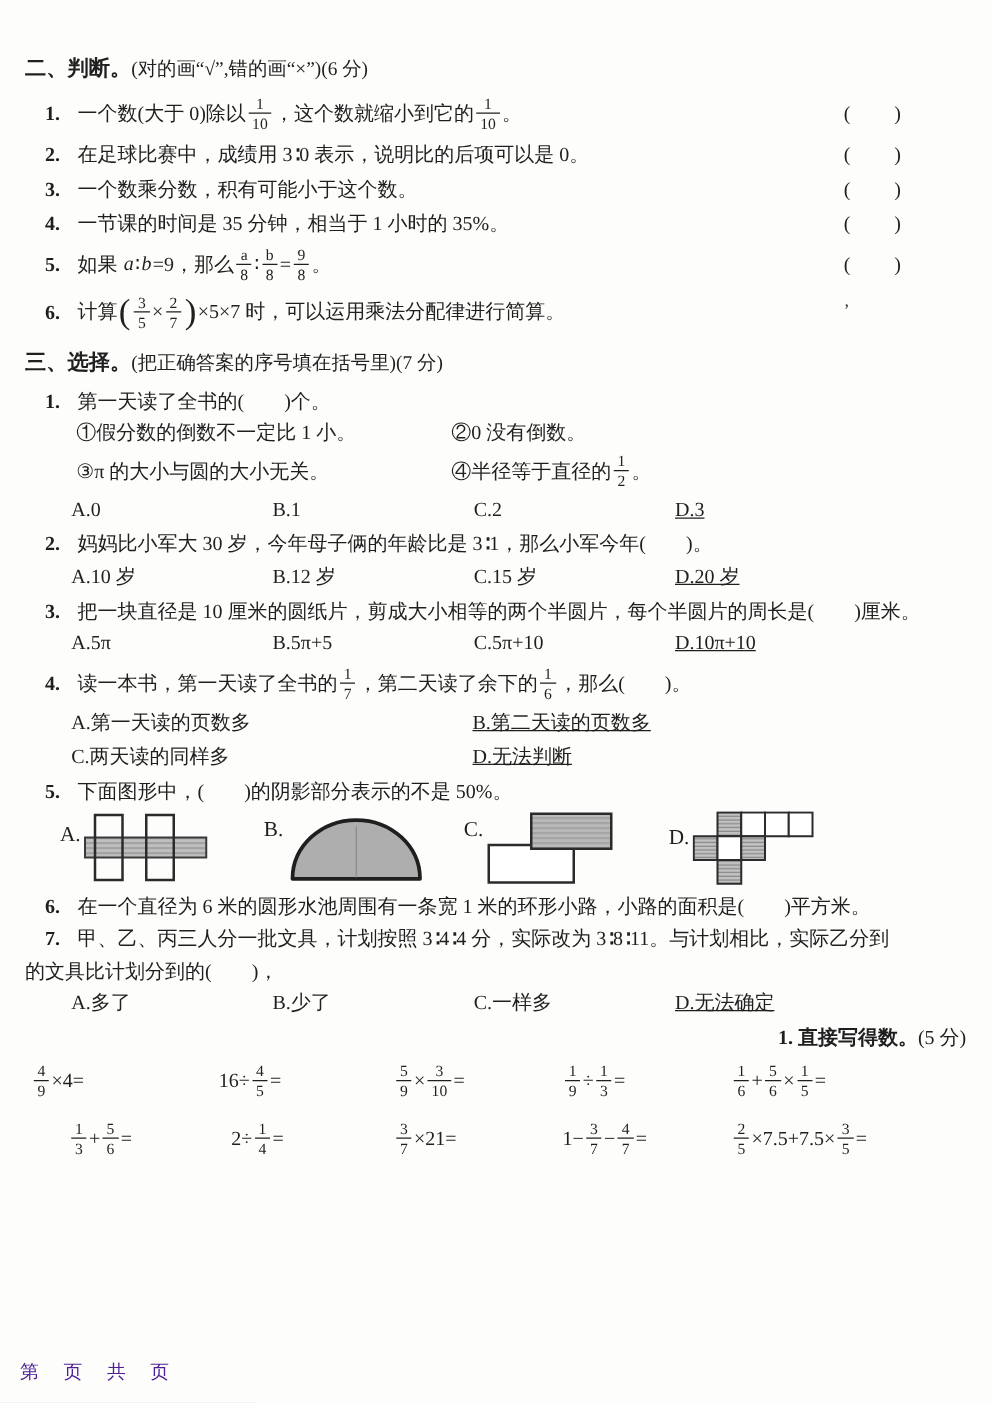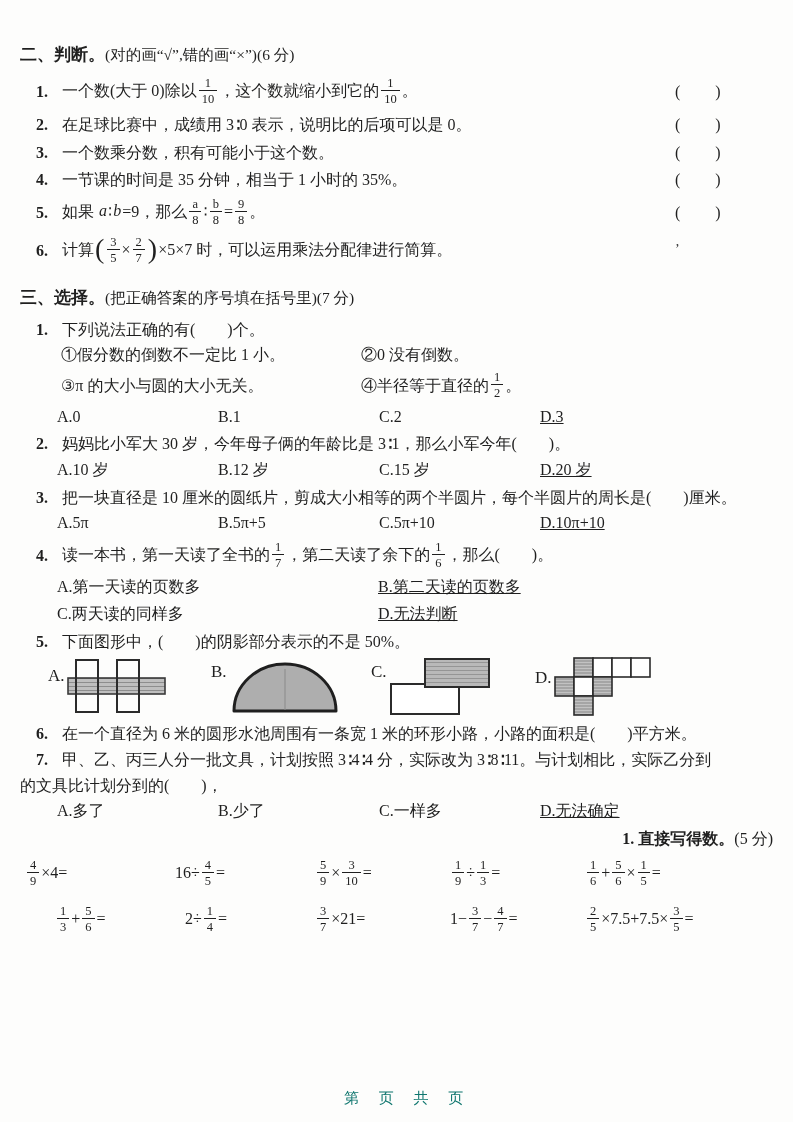--- a/index.html
+++ b/index.html
@@ -57,22 +57,22 @@
   
   .math{white-space:pre-wrap;}
   .mt{}
   .mi{font-style:italic;padding:0 1px;}
   .mp{font-size:28px;line-height:0;vertical-align:-4px;font-weight:400;padding:0 1px;}
   .frac{display:inline-flex;flex-direction:column;vertical-align:middle;text-align:center;
         font-size:12.5px;line-height:1.12;margin:1px 2px;position:relative;top:-1px;}
   .frac .num{padding:0 3px 0.5px 3px;border-bottom:1.2px solid #1f1f1f;}
   .frac .den{padding:0.5px 3px 0 3px;}
   
-  .footer{position:absolute;left:16px;right:0;bottom:14px;text-align:center;
-          font-size:15px;color:#0f766e;word-spacing:12px;letter-spacing:2px;}
+  .footer{position:absolute;left:16px;right:0;bottom:14px;
+          font-size:15px;color:#4c1d95;word-spacing:12px;letter-spacing:2px;}
   svg{display:block;}
 </style>
 </head>
 <body>
 
 <div class="page">
 
   <div class="sec-h">
     <span class="sec-title">二、判断。</span><span class="sec-note">(对的画“√”,错的画“×”)(6 分)</span>
   </div>
@@ -101,28 +101,28 @@
     <span class="qnum">5.</span>
     <span class="j-body math"><span class="mt">如果 </span><span class="mi">a</span><span class="mt">∶</span><span class="mi">b</span><span class="mt">=9，那么</span><span class="frac"><span class="num">a</span><span class="den">8</span></span><span class="mt">∶</span><span class="frac"><span class="num">b</span><span class="den">8</span></span><span class="mt">=</span><span class="frac"><span class="num">9</span><span class="den">8</span></span><span class="mt">。</span></span>
     <span class="j-mark">(　　)</span>
   </div>
   <div class="j-row">
     <span class="qnum">6.</span>
     <span class="j-body math"><span class="mt">计算</span><span class="mp">(</span><span class="frac"><span class="num">3</span><span class="den">5</span></span><span class="mt">×</span><span class="frac"><span class="num">2</span><span class="den">7</span></span><span class="mp">)</span><span class="mt">×5×7 时，可以运用乘法分配律进行简算。</span></span>
     <span class="j-mark tiny">’</span>
   </div>
 
-  <div class="sec-h" style="margin-top:20px;">
+  <div class="sec-h" style="margin-top:12px;">
     <span class="sec-title">三、选择。</span><span class="sec-note">(把正确答案的序号填在括号里)(7 分)</span>
   </div>
 
   <div class="q">
     <div class="stem-row">
       <span class="qnum">1.</span>
-      <span class="stem math"><span class="mt">下列说法正确的有(　　)个。</span></span>
+      <span class="stem math"><span class="mt">第一天读了全书的(　　)个。</span></span>
     </div>
     <div class="subs-row">
       <span class="sub-c1 math"><span class="mt">①假分数的倒数不一定比 1 小。</span></span>
       <span class="sub-c2 math"><span class="mt">②0 没有倒数。</span></span>
     </div>
     <div class="subs-row">
       <span class="sub-c1 math"><span class="mt">③π 的大小与圆的大小无关。</span></span>
       <span class="sub-c2 math"><span class="mt">④半径等于直径的</span><span class="frac"><span class="num">1</span><span class="den">2</span></span><span class="mt">。</span></span>
     </div>
     <div class="opts">

